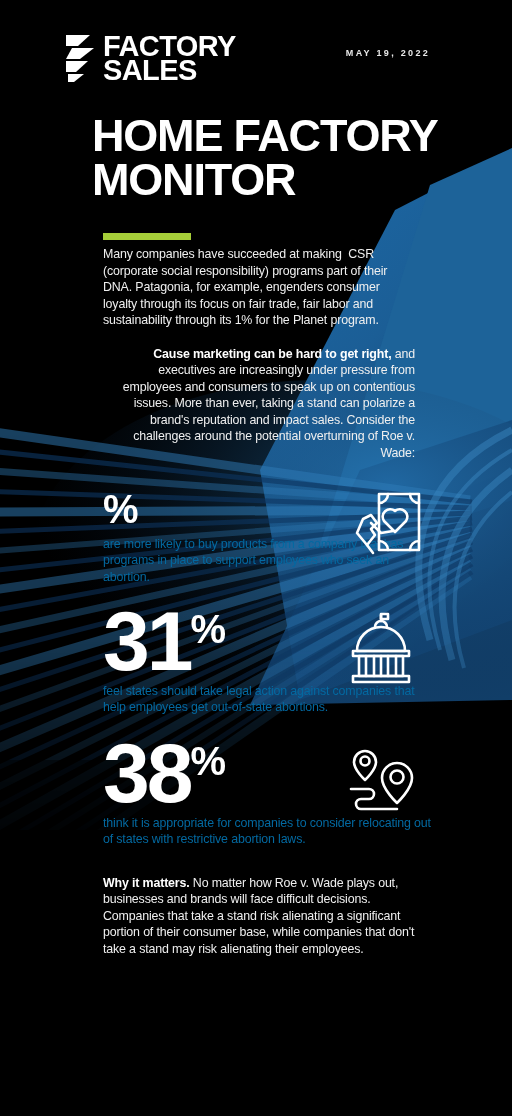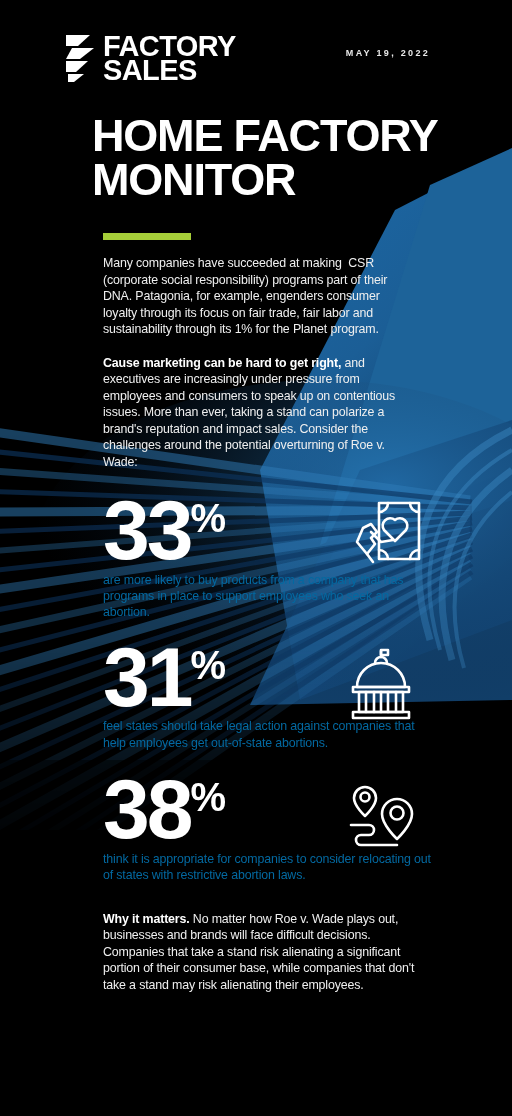--- a/index.html
+++ b/index.html
@@ -41,24 +41,24 @@
     margin:32px 0 0 103px; width:88px; height:7px; background:#a6ce39;
   }
 
   
   .block { margin-left:103px; width:312px; }
   .subhead {
     margin-top:32px; font-size:17.5px; font-weight:bold; line-height:1.2;
     letter-spacing:-0.35px;
   }
   .para {
-    margin-top:15px; font-size:12.4px; line-height:1.33; color:#efefef;
+    margin-top:6px; font-size:12.4px; line-height:1.33; color:#efefef;
     letter-spacing:-0.15px; white-space:pre-wrap;
   }
-  .para.gap { margin-top:17px; }
+  .para.gap { margin-top:17px;text-align:right; }
   .para b { font-weight:bold; color:#fff; }
 
   
   .stat { margin-left:103px; width:330px; position:relative; }
   .stat.s1 { margin-top:26px; }
   .stat.s2 { margin-top:22px; }
   .stat.s3 { margin-top:24px; }
   .stat-num {
     font-size:84px; font-weight:bold; line-height:0.82; letter-spacing:-3px;
     display:flex; align-items:flex-start;
@@ -175,21 +175,20 @@
   <h1 class="title">HOME FACTORY MONITOR</h1>
   <div class="accent-bar"></div>
 
   <div class="block">
     <p class="para">Many companies have succeeded at making  CSR (corporate social responsibility) programs part of their DNA. Patagonia, for example, engenders consumer loyalty through its focus on fair trade, fair labor and sustainability through its 1% for the Planet program.</p>
     <p class="para gap"><b>Cause marketing can be hard to get right,</b><span> and executives are increasingly under pressure from employees and consumers to speak up on contentious issues. More than ever, taking a stand can polarize a brand's reputation and impact sales. Consider the challenges around the potential overturning of Roe v. Wade:</span></p>
   </div>
 
   <div class="stat s1">
     <div class="stat-num">
-      <span>33</span>
       <span class="pct">%</span>
     </div>
     <svg class="stat-icon" viewBox="0 0 76 76">
       <g fill="none" stroke="#fff" stroke-width="2.6" stroke-linecap="round" stroke-linejoin="round">
         <rect x="30" y="5" width="40" height="56"></rect>
         <path d="M30 14 a9 9 0 0 0 9 -9"></path>
         <path d="M61 5 a9 9 0 0 0 9 9"></path>
         <path d="M30 52 a9 9 0 0 1 9 9"></path>
         <path d="M61 61 a9 9 0 0 1 9 -9"></path>
         <path d="M46 43 L35 32 a7.5 7.5 0 0 1 11 -10 a7.5 7.5 0 0 1 11 10 L46 43 Z"></path>

